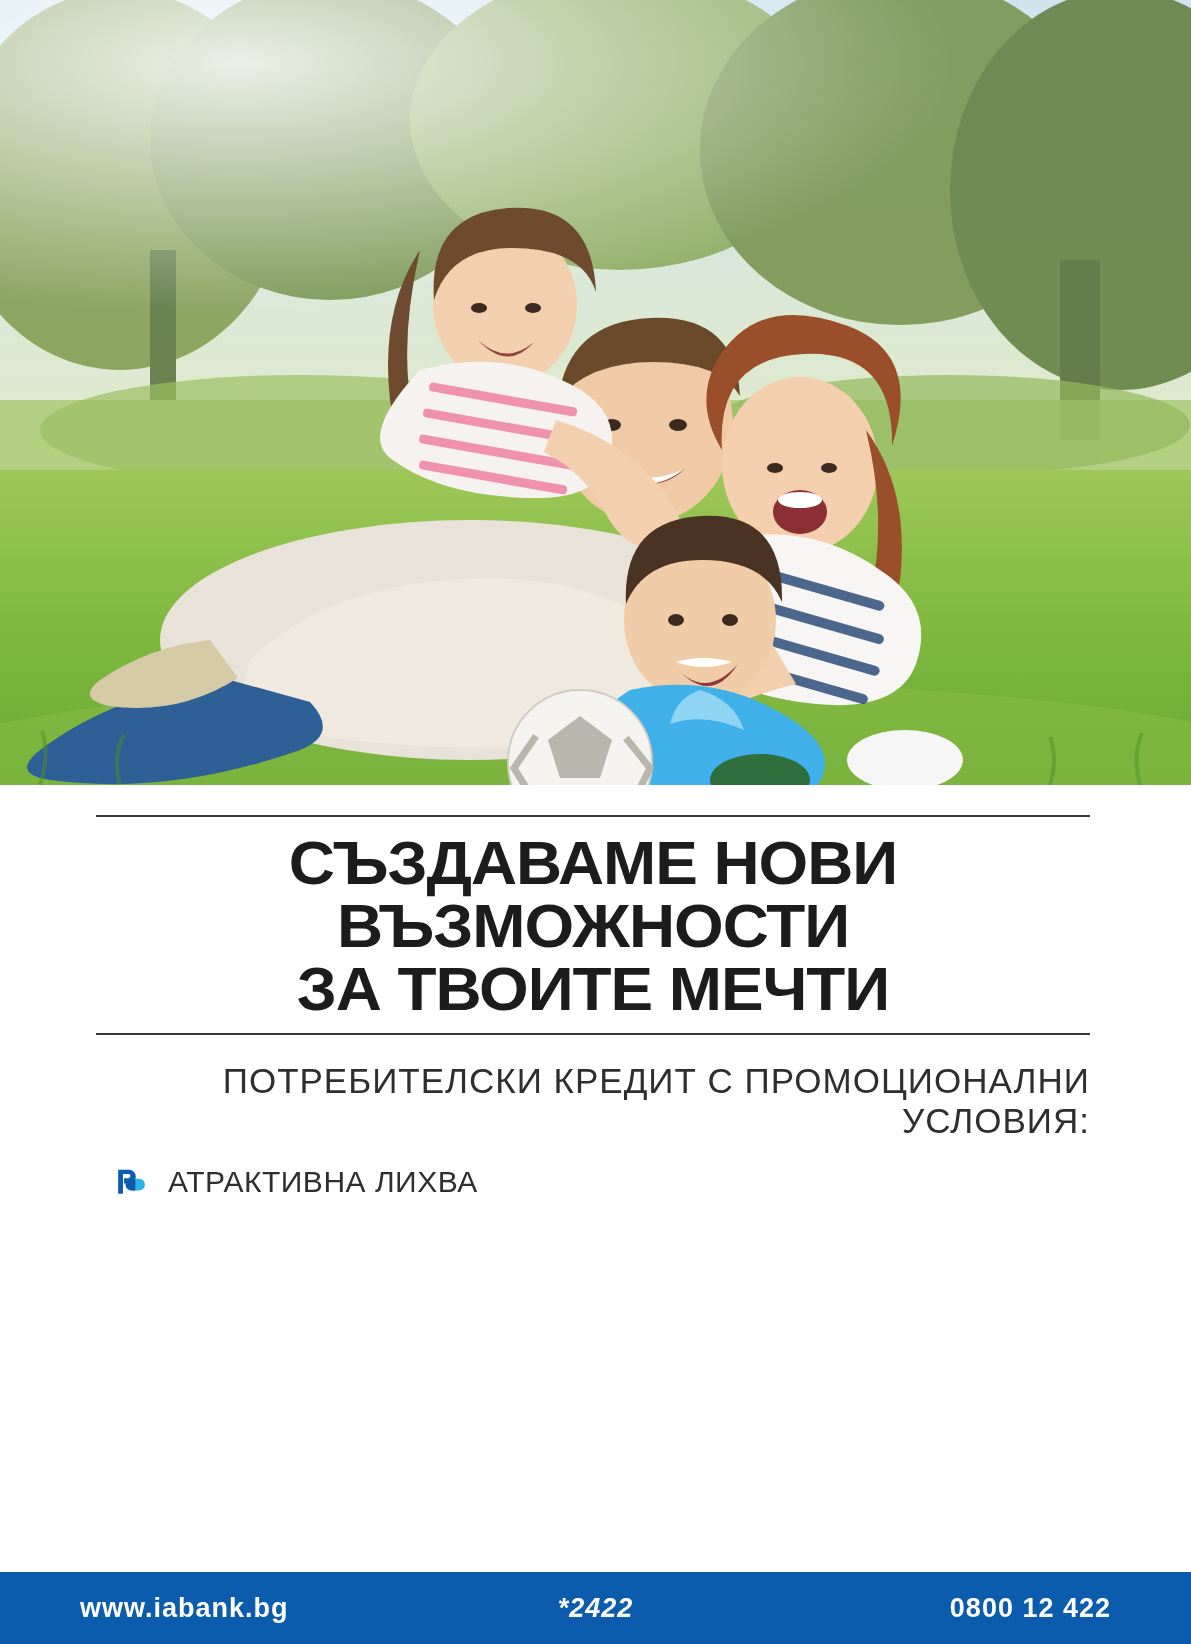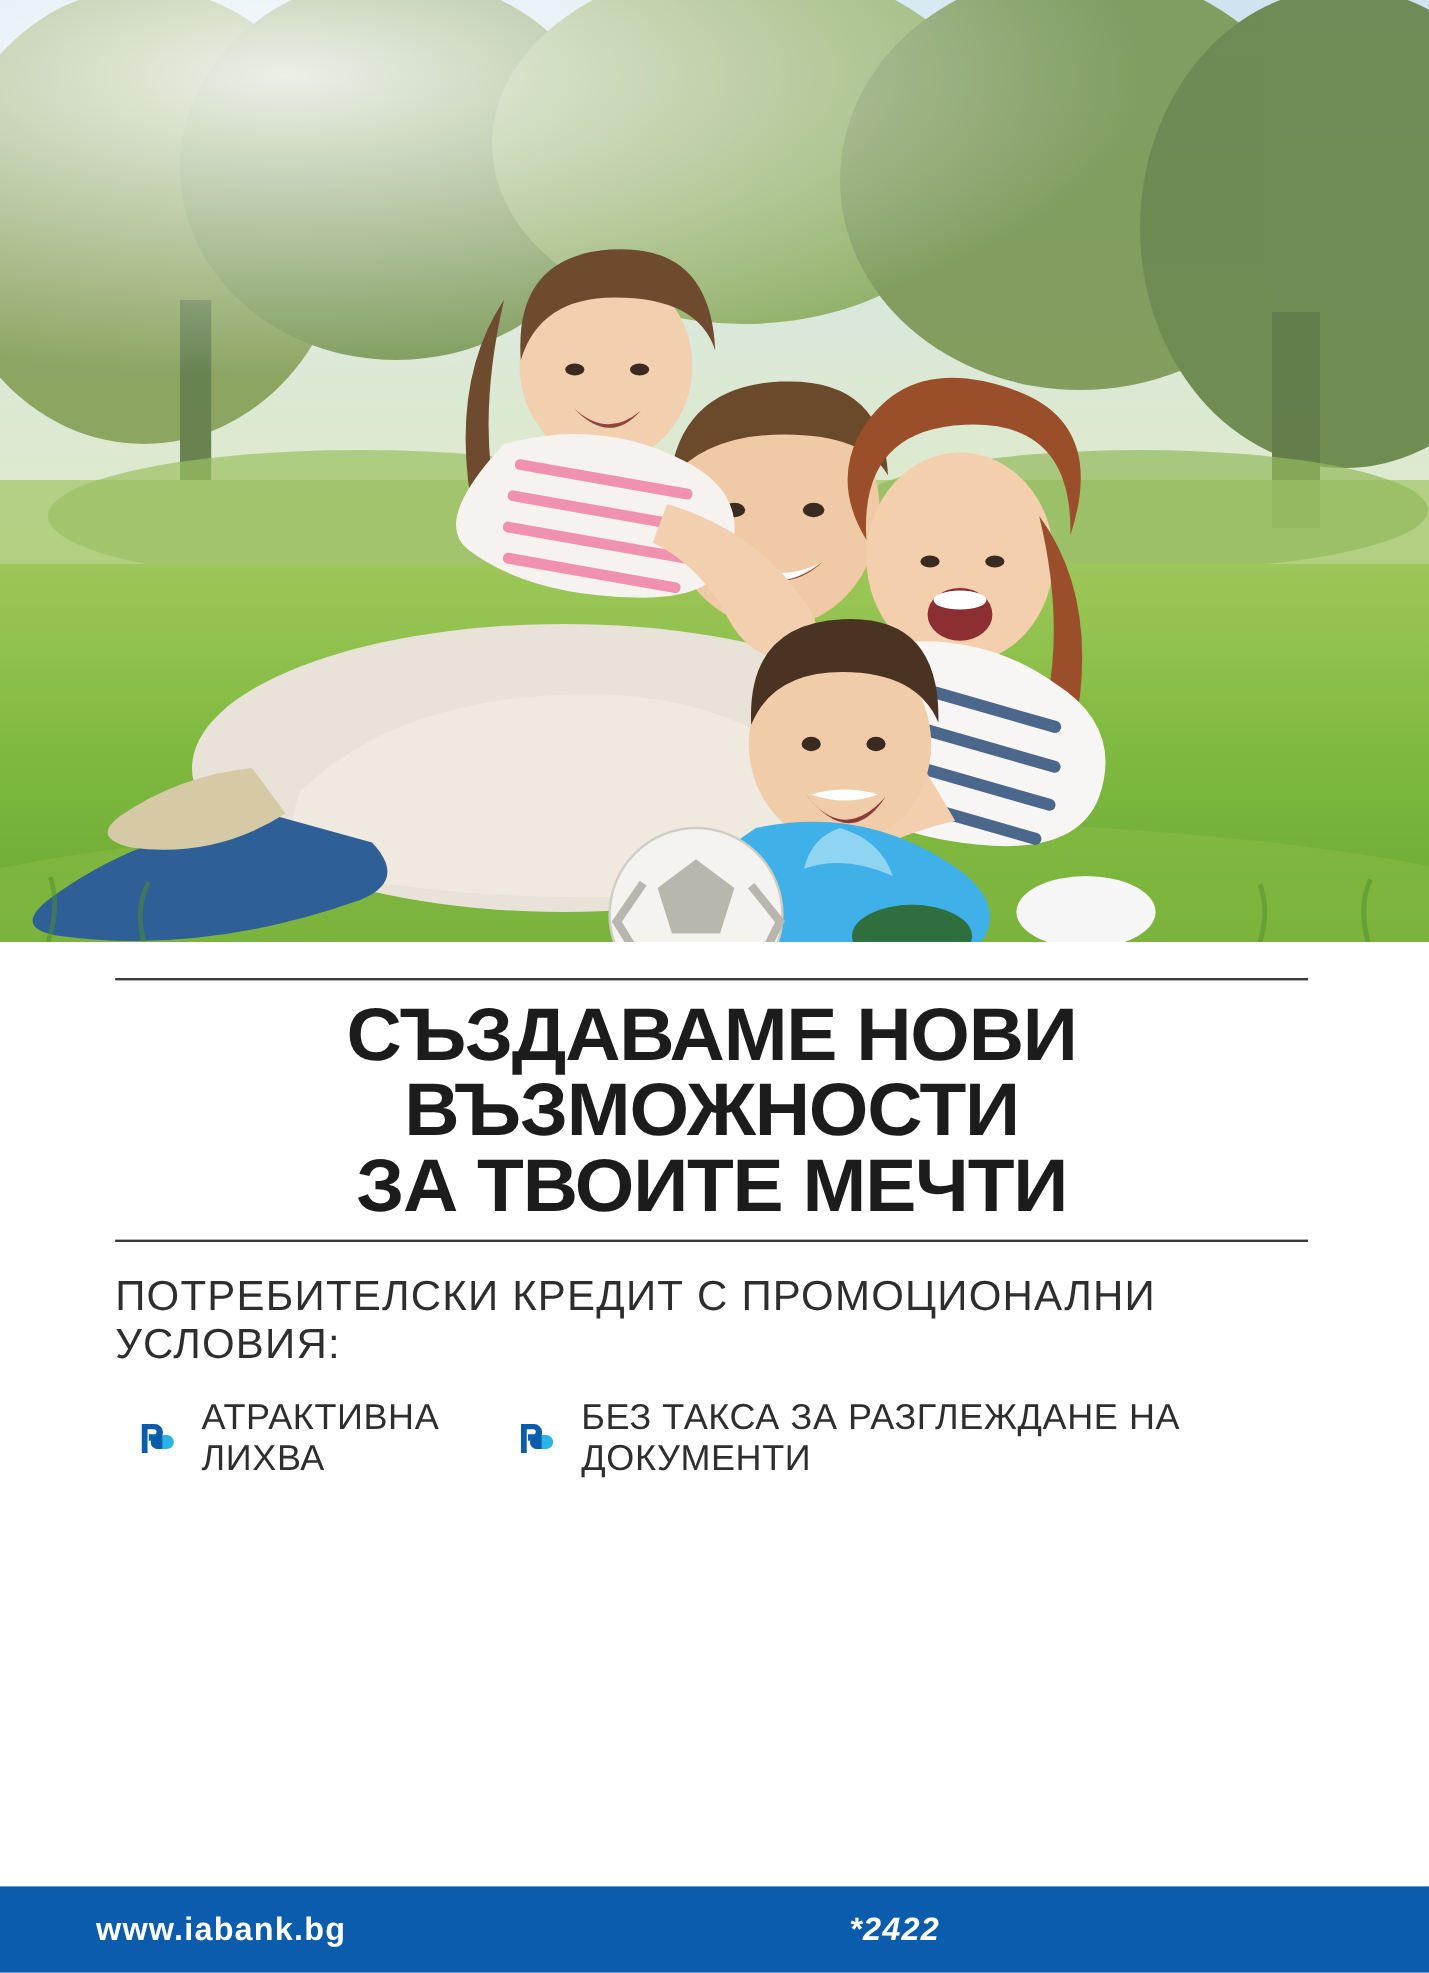--- a/index.html
+++ b/index.html
@@ -98,21 +98,21 @@
     color: #1c1c1c;
     font-size: 62px;
     line-height: 1.02;
     letter-spacing: -1px;
     padding: 14px 0 12px 0;
     transform: scaleX(1.03);
   }
   .headline .l2 { display: block; }
 
   .subhead {
-    text-align: left;
+    text-align: right;
     color: #2e2e2e;
     font-size: 35px;
     letter-spacing: 1px;
     padding: 26px 0 16px 0;
     font-weight: normal;
   }
 
   .bullets {
     margin-top: 8px;
     display: flex;
@@ -284,31 +284,24 @@
 
       <div class="bullet">
         <svg class="bullet-icon" viewBox="0 0 112 104">
           <path d="M8,6 h40 a26,26 0 0 1 0,52 h-18 v-20 h16 a8,8 0 0 0 0,-16 h-20 v74 h-18 z" fill="#0b5cad"></path>
           <path d="M58,40 h28 a22,22 0 0 1 0,44 h-28 a22,22 0 0 1 0,-44 z" fill="#2bb3e8"></path>
           <path d="M58,40 h14 v44 h-14 a22,22 0 0 1 0,-44 z" fill="#0b5cad"></path>
         </svg>
         <div class="bullet-text">АТРАКТИВНА ЛИХВА</div>
       </div>
 
-      <div class="bullet">
-        <svg class="bullet-icon" viewBox="0 0 112 104">
-          <path d="M8,6 h40 a26,26 0 0 1 0,52 h-18 v-20 h16 a8,8 0 0 0 0,-16 h-20 v74 h-18 z" fill="#0b5cad"></path>
-          <path d="M58,40 h28 a22,22 0 0 1 0,44 h-28 a22,22 0 0 1 0,-44 z" fill="#2bb3e8"></path>
-          <path d="M58,40 h14 v44 h-14 a22,22 0 0 1 0,-44 z" fill="#0b5cad"></path>
-        </svg>
-        <div class="bullet-text">БЕЗ ТАКСА ЗА РАЗГЛЕЖДАНЕ НА ДОКУМЕНТИ</div>
-      </div>
 
 
     </div>
   </div>
 
   <div class="footer">
     <div class="left">www.iabank.bg</div>
     <div class="center">*2422</div>
+    <div class="right">0800 12 422</div>
   </div>
 
 </div>
 
 </body></html>

